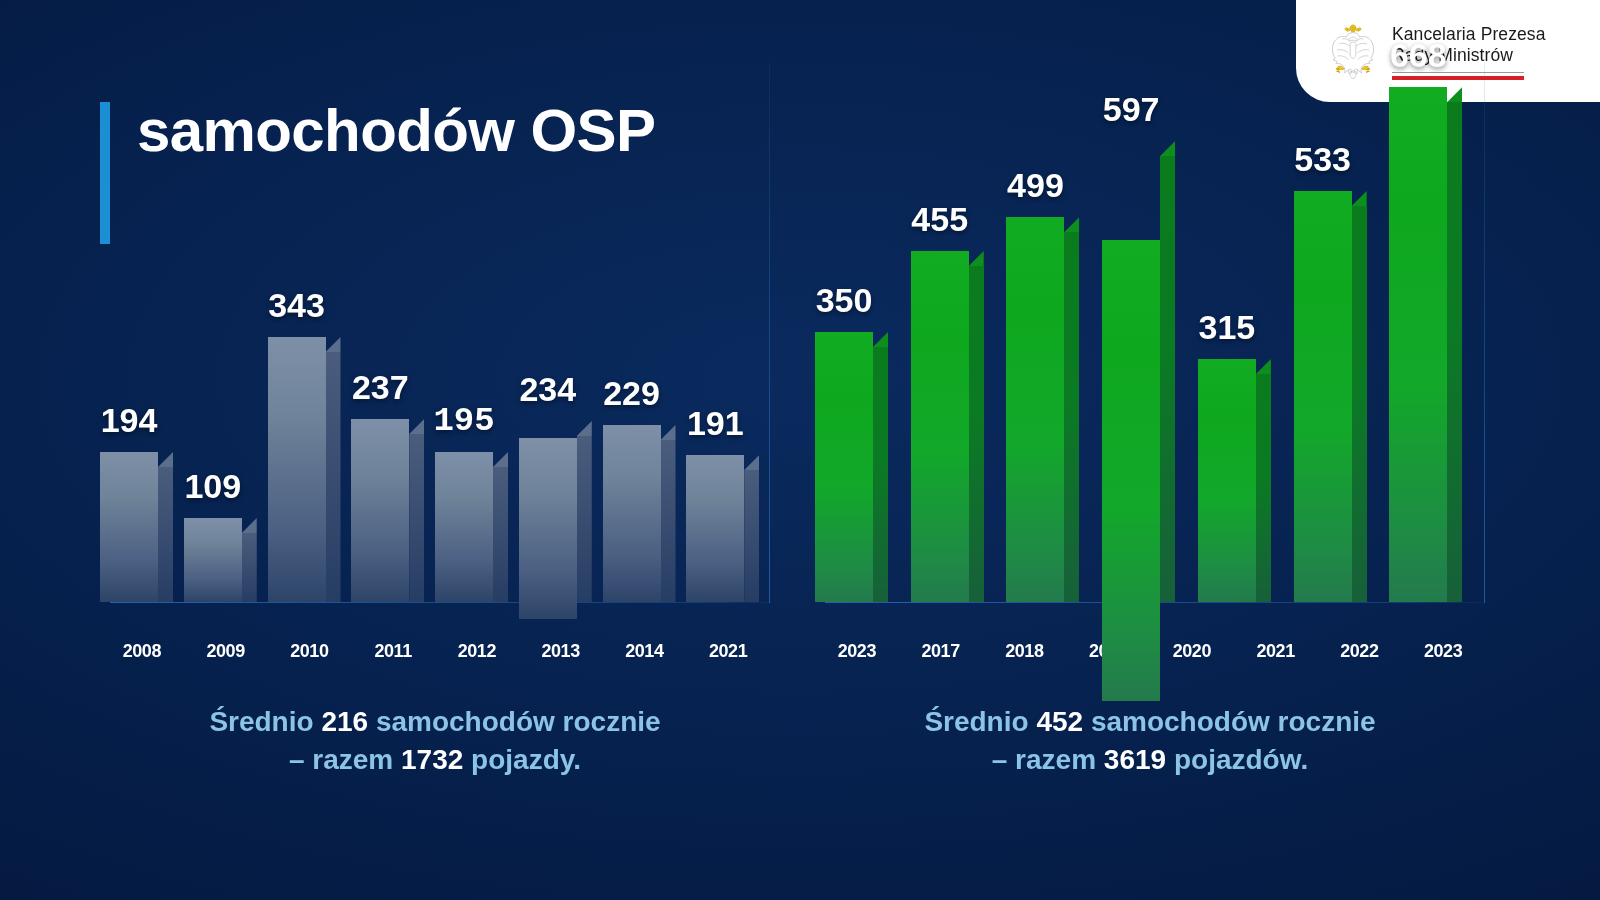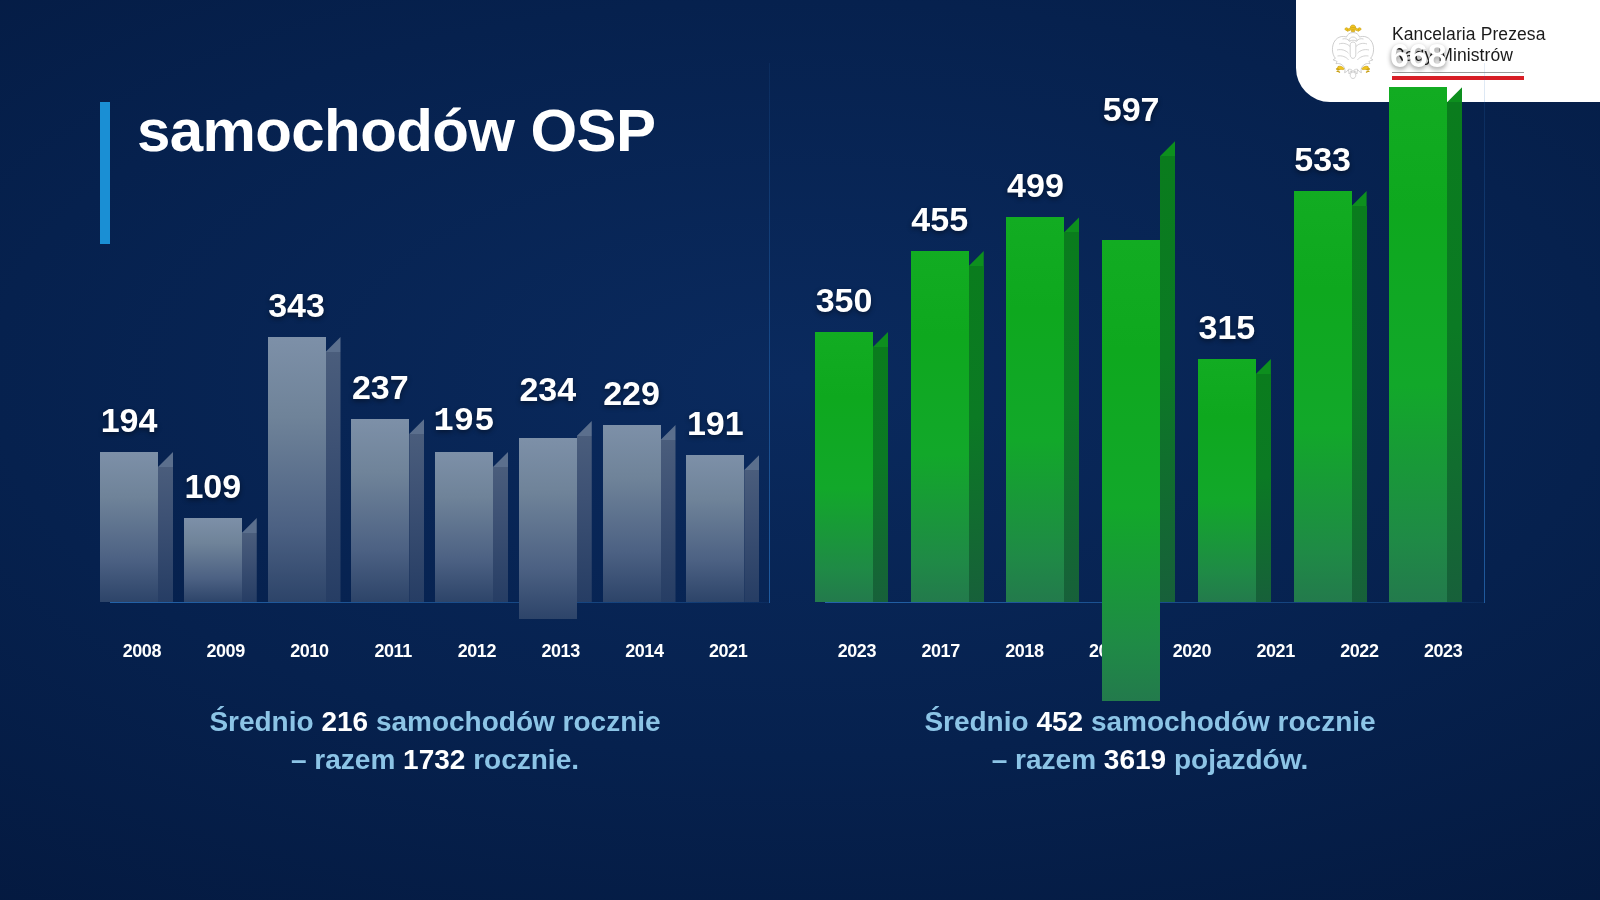--- a/index.html
+++ b/index.html
@@ -352,21 +352,21 @@
           <div class="year">2012</div>
           <div class="year">2013</div>
           <div class="year">2014</div>
           <div class="year">2021</div>
         </div>
       <div class="caption">
         <div>
           <span>Średnio </span><span class="hl">216</span><span> samochodów rocznie</span>
         </div>
         <div>
-          <span>– razem </span><span class="hl">1732</span><span> rocznie.</span>
+          <span>– razem </span><span class="hl">1732</span><span> pojazdy.</span>
         </div>
       </div>
     </div>
 
     <div class="panel right">
       <div class="axis-base"></div>
       <div class="axis-right"></div>
       <div class="plot b-green" id="plot-right">
           <div class="bar-slot">
             <div class="bar-wrap" style="height: 270px;">

